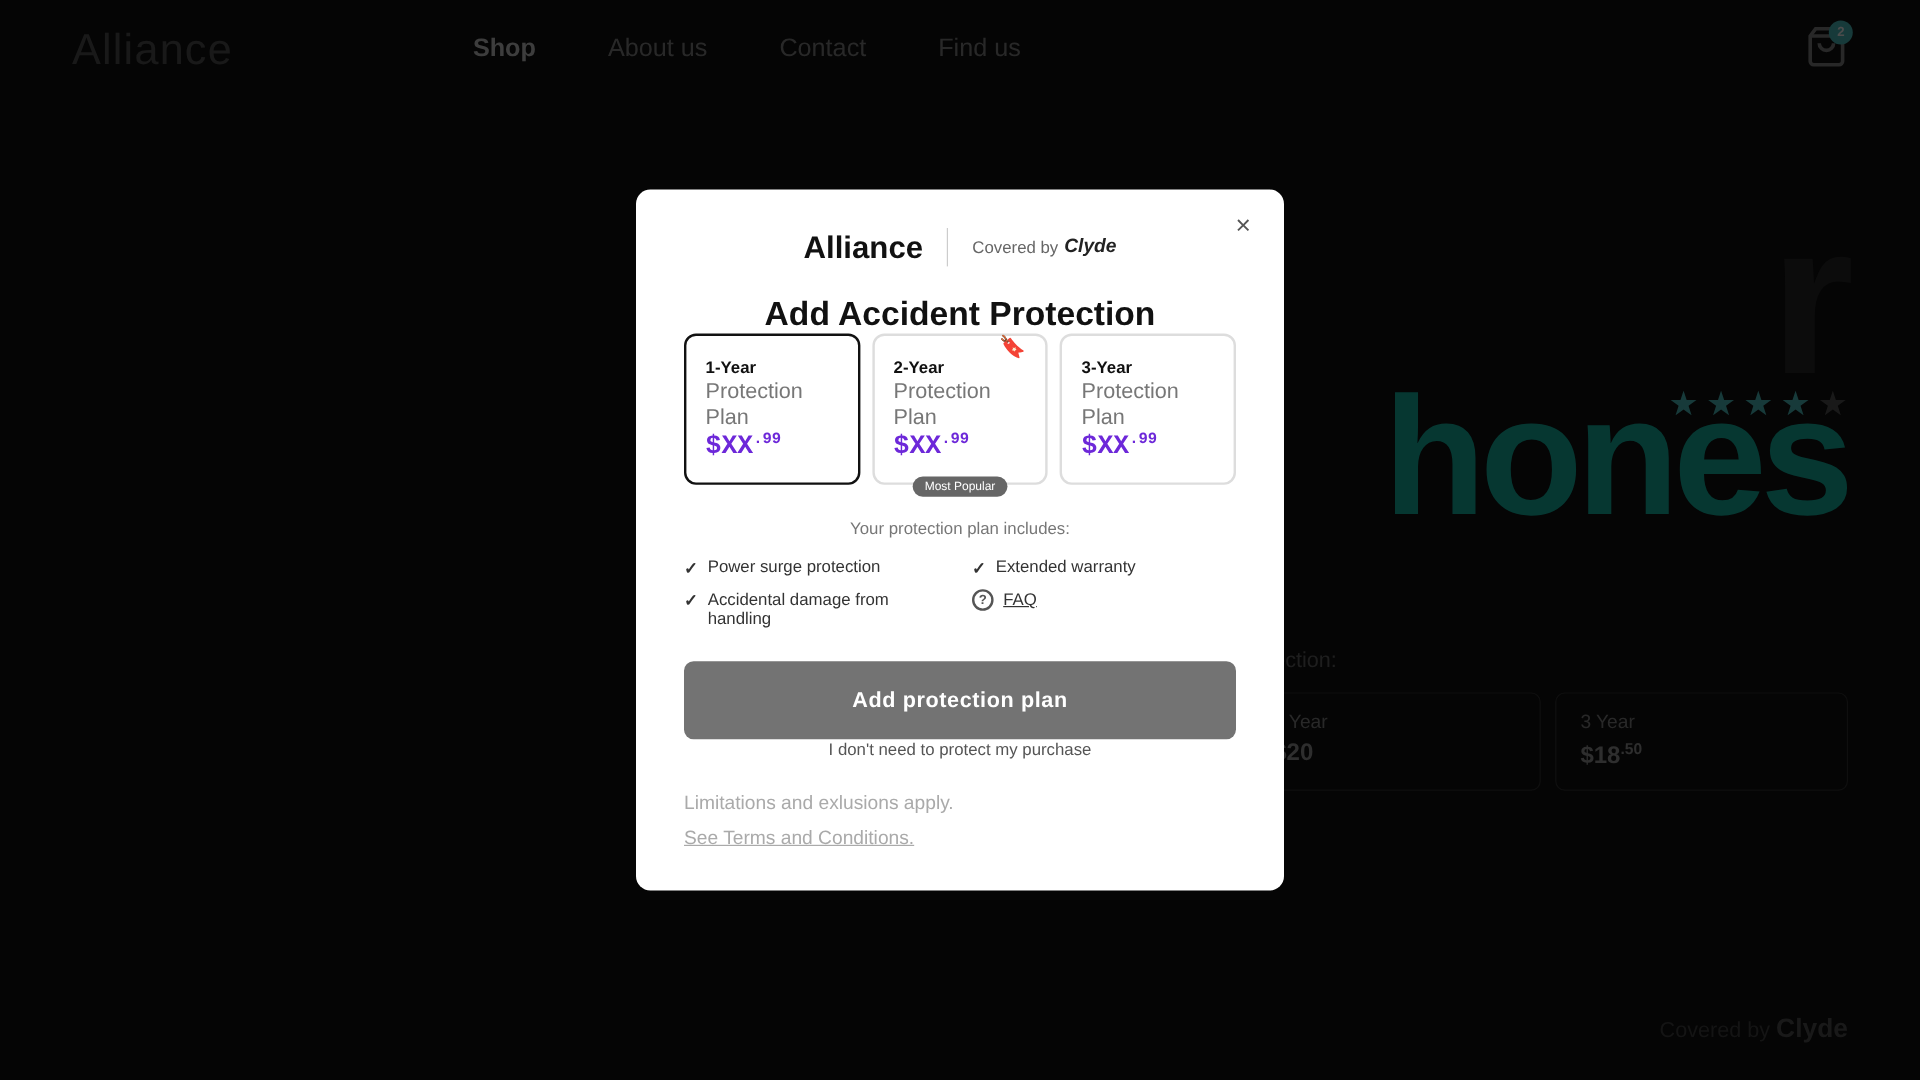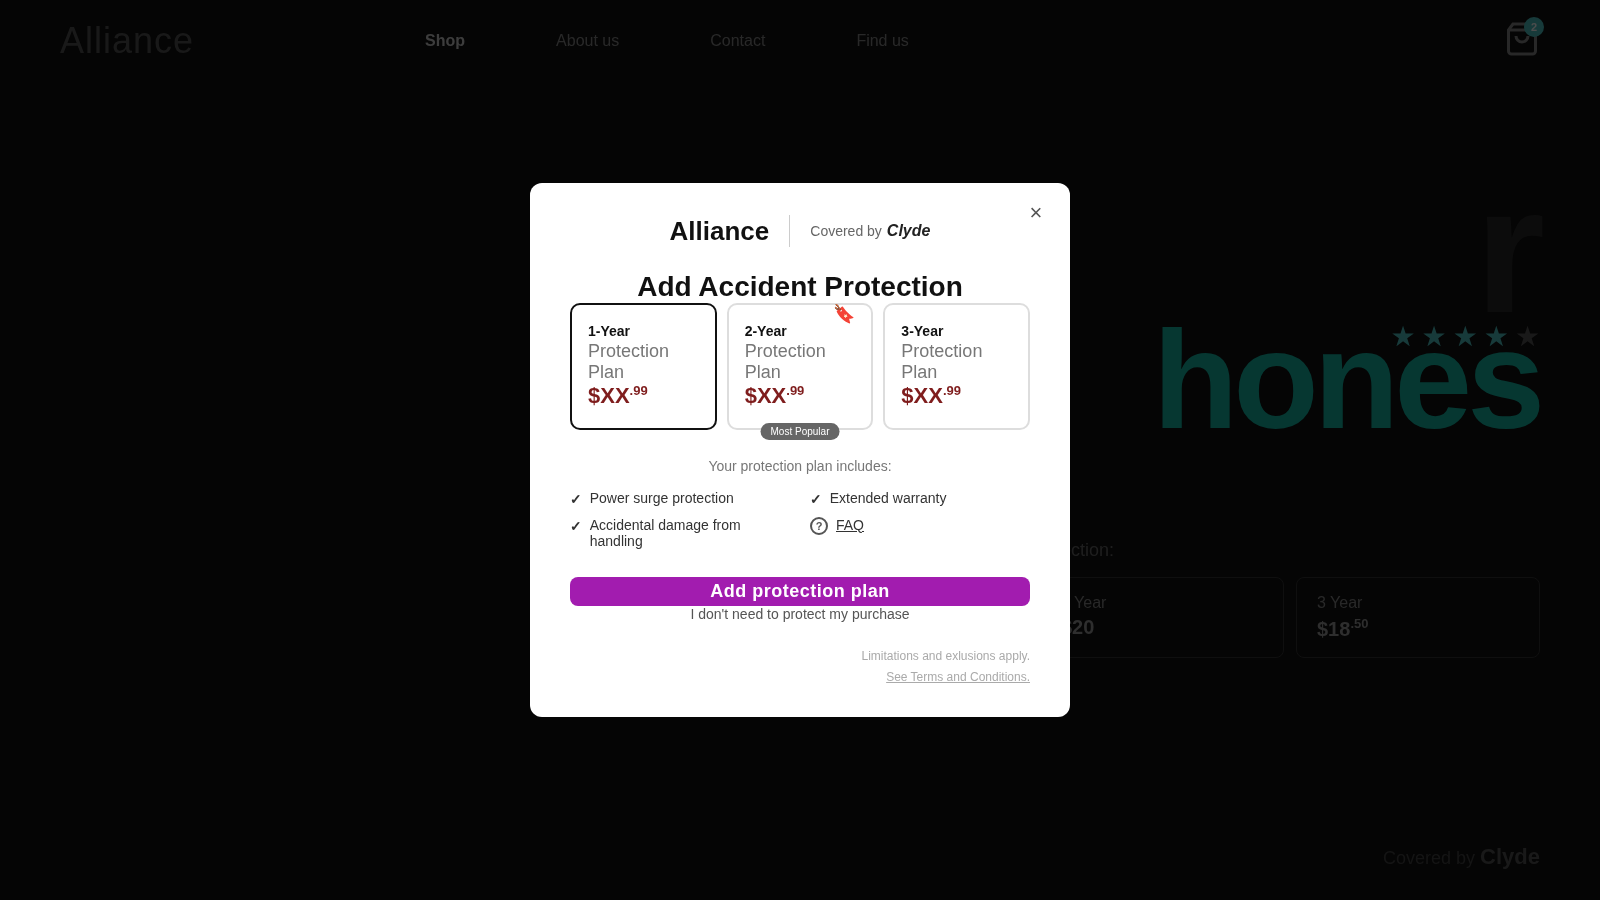--- a/index.html
+++ b/index.html
@@ -40,24 +40,23 @@
     }
 
     .nav-links {
       display: flex;
       gap: 60px;
       margin-left: 200px;
     }
 
     .nav-link {
       color: #888;
-      font-size: 16px;
+      font-size: 21px;
       text-decoration: none;
       cursor: pointer;
-      margin-left: 31px;
     }
 
     .nav-link.active {
       color: #ccc;
       font-weight: 600;
     }
 
     .nav-cart {
       margin-left: auto;
       position: relative;
@@ -307,21 +306,22 @@
 
     .plan-card-label {
       font-size: 18px;
       color: #777;
       margin-top: 2px;
     }
 
     .plan-card-price {
       font-size: 22px;
       font-weight: 700;
-      color: #7f1d1d;
+      color: #6d28d9;
+      font-family: Liberation Mono, monospace;
     }
 
     .plan-card-price sup {
       font-size: 13px;
       vertical-align: super;
     }
 
     .most-popular-badge {
       position: absolute;
       bottom: -12px;
@@ -393,22 +393,22 @@
       justify-content: center;
       font-size: 11px;
       font-weight: bold;
       color: #555;
       flex-shrink: 0;
     }
 
     
     .add-protection-btn {
       width: 100%;
-      padding: 4px;
-      background: #a21caf;
+      padding: 22px;
+      background: #737373;
       color: #fff;
       border: none;
       border-radius: 8px;
       font-size: 18px;
       font-weight: 700;
       cursor: pointer;
       letter-spacing: 0.5px;
     }
 
     
@@ -416,22 +416,22 @@
       display: block;
       text-align: center;
       color: #555;
       font-size: 14px;
       cursor: pointer;
       margin-bottom: 24px;
     }
 
     
     .disclaimer {
-      text-align: right;
-      font-size: 12px;
+      text-align: left;
+      font-size: 16px;
       color: #aaa;
       line-height: 1.8;
     }
 
     .disclaimer a {
       text-decoration: underline;
       color: #aaa;
       cursor: pointer;
     }
   </style>

